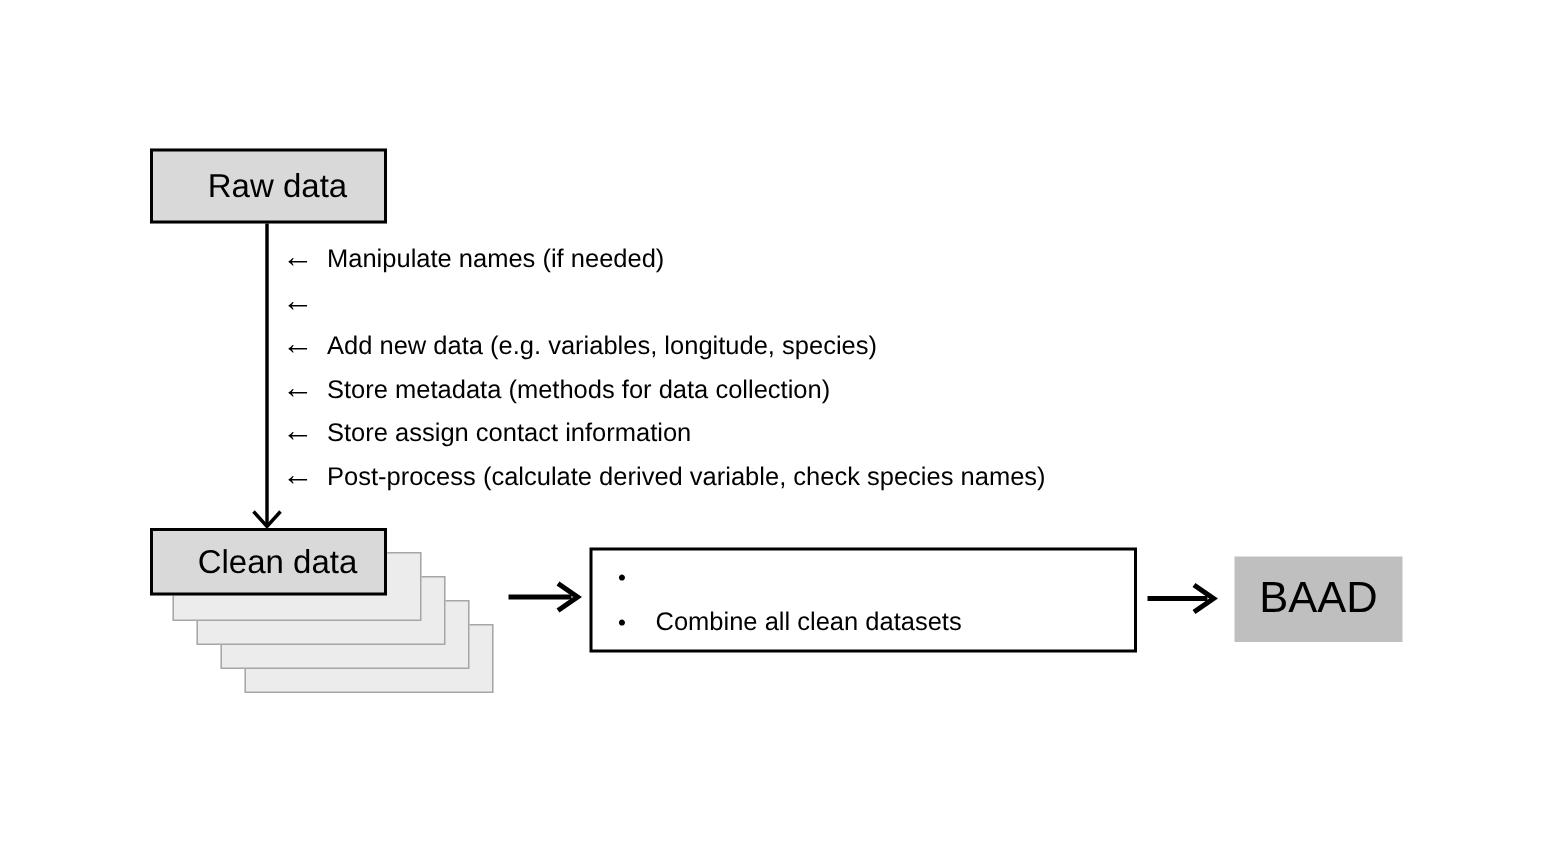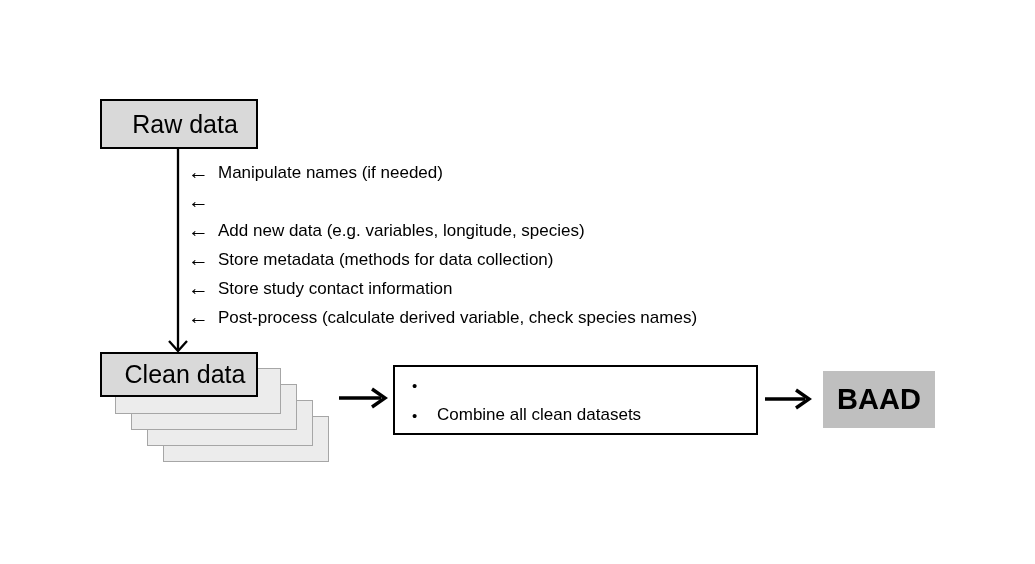--- a/index.html
+++ b/index.html
@@ -13,21 +13,21 @@
     color: #000000;
   }
   .gray-box {
     position: absolute;
     background: #d9d9d9;
     border: 2px solid #000000;
     box-sizing: border-box;
     display: flex;
     align-items: center;
     justify-content: center;
-    font-size: 25px;
+    font-size: 22px;
     white-space: nowrap;
     padding-left: 12px;
   }
   #raw-box   { left: 100px; top: 99px;  width: 158px; height: 50px; }
   #clean-box { left: 100px; top: 352px; width: 158px; height: 45px; z-index: 6; }
 
   .page {
     position: absolute;
     width: 166px;
     height: 46px;
@@ -79,21 +79,21 @@
 
   #baad-box {
     position: absolute;
     left: 823px; top: 371px;
     width: 112px; height: 57px;
     background: #bfbfbf;
     display: flex;
     align-items: center;
     justify-content: center;
     font-size: 29px;
-    font-weight: bold;
+    font-weight: normal;
   }
 
   #arrow-layer {
     position: absolute;
     left: 0; top: 0;
     width: 1035px; height: 564px;
     pointer-events: none;
     z-index: 7;
   }
 </style>
@@ -117,21 +117,21 @@
     <div class="step">
       <span class="arrow-glyph">←</span>
       <span>Add new data (e.g. variables, longitude, species)</span>
     </div>
     <div class="step">
       <span class="arrow-glyph">←</span>
       <span>Store metadata (methods for data collection)</span>
     </div>
     <div class="step">
       <span class="arrow-glyph">←</span>
-      <span>Store study contact information</span>
+      <span>Store assign contact information</span>
     </div>
     <div class="step">
       <span class="arrow-glyph">←</span>
       <span>Post-process (calculate derived variable, check species names)</span>
     </div>
   </div>
 
   <div id="page-4" class="page"></div>
   <div id="page-3" class="page"></div>
   <div id="page-2" class="page"></div>

